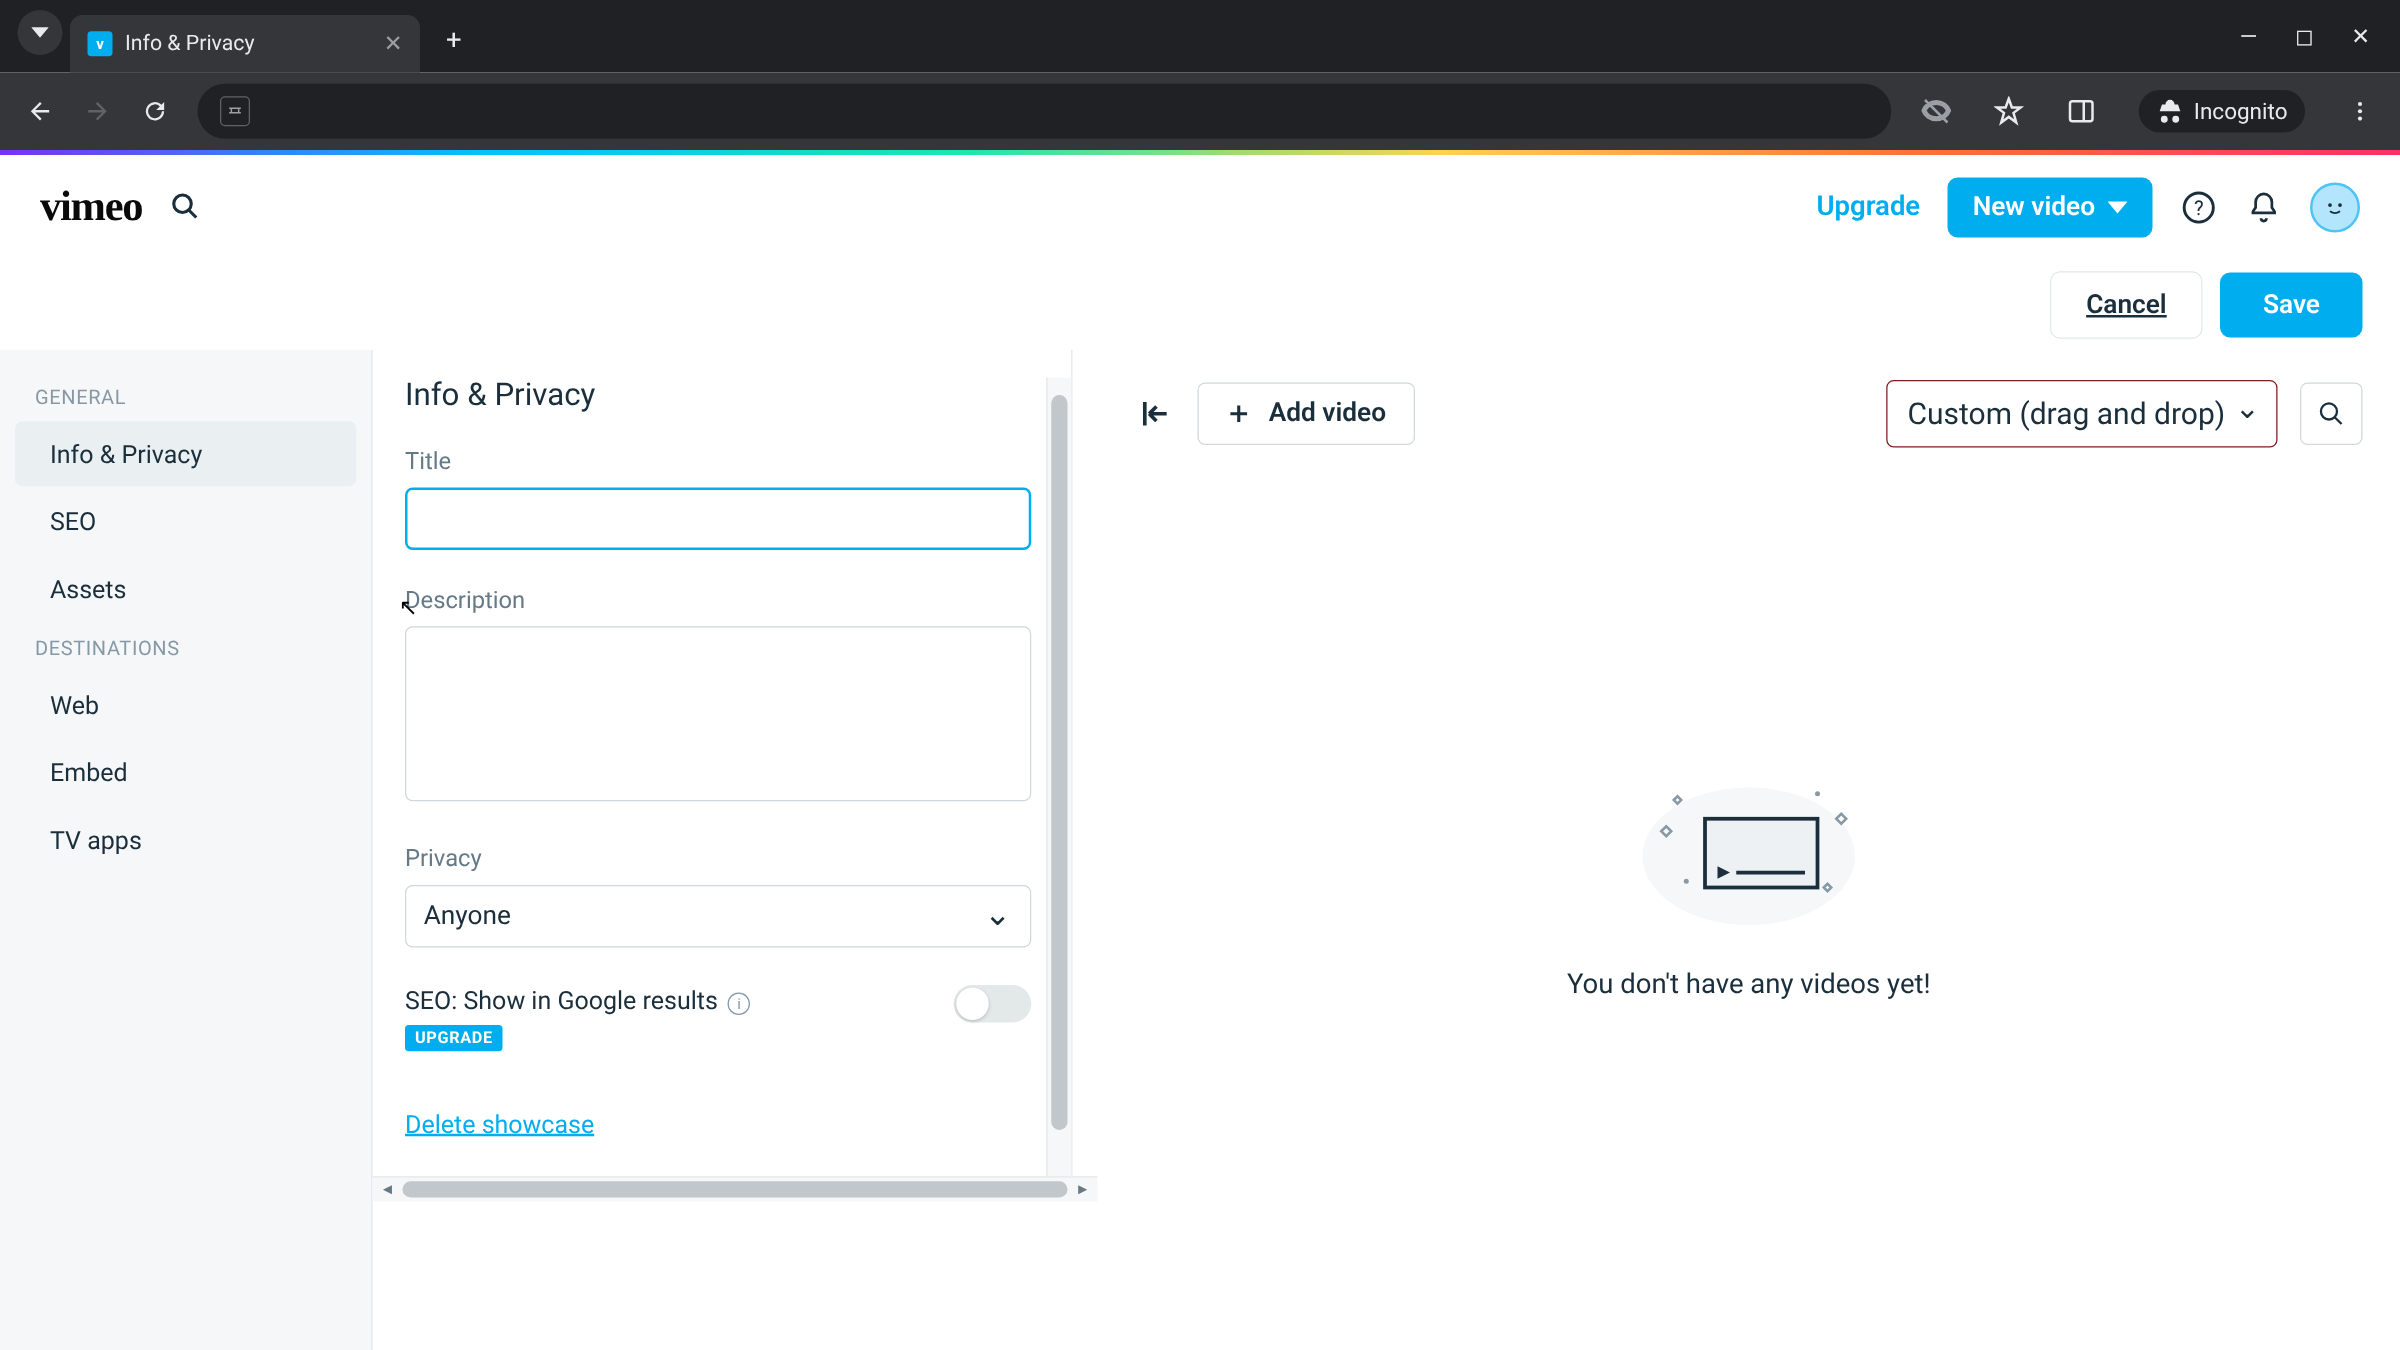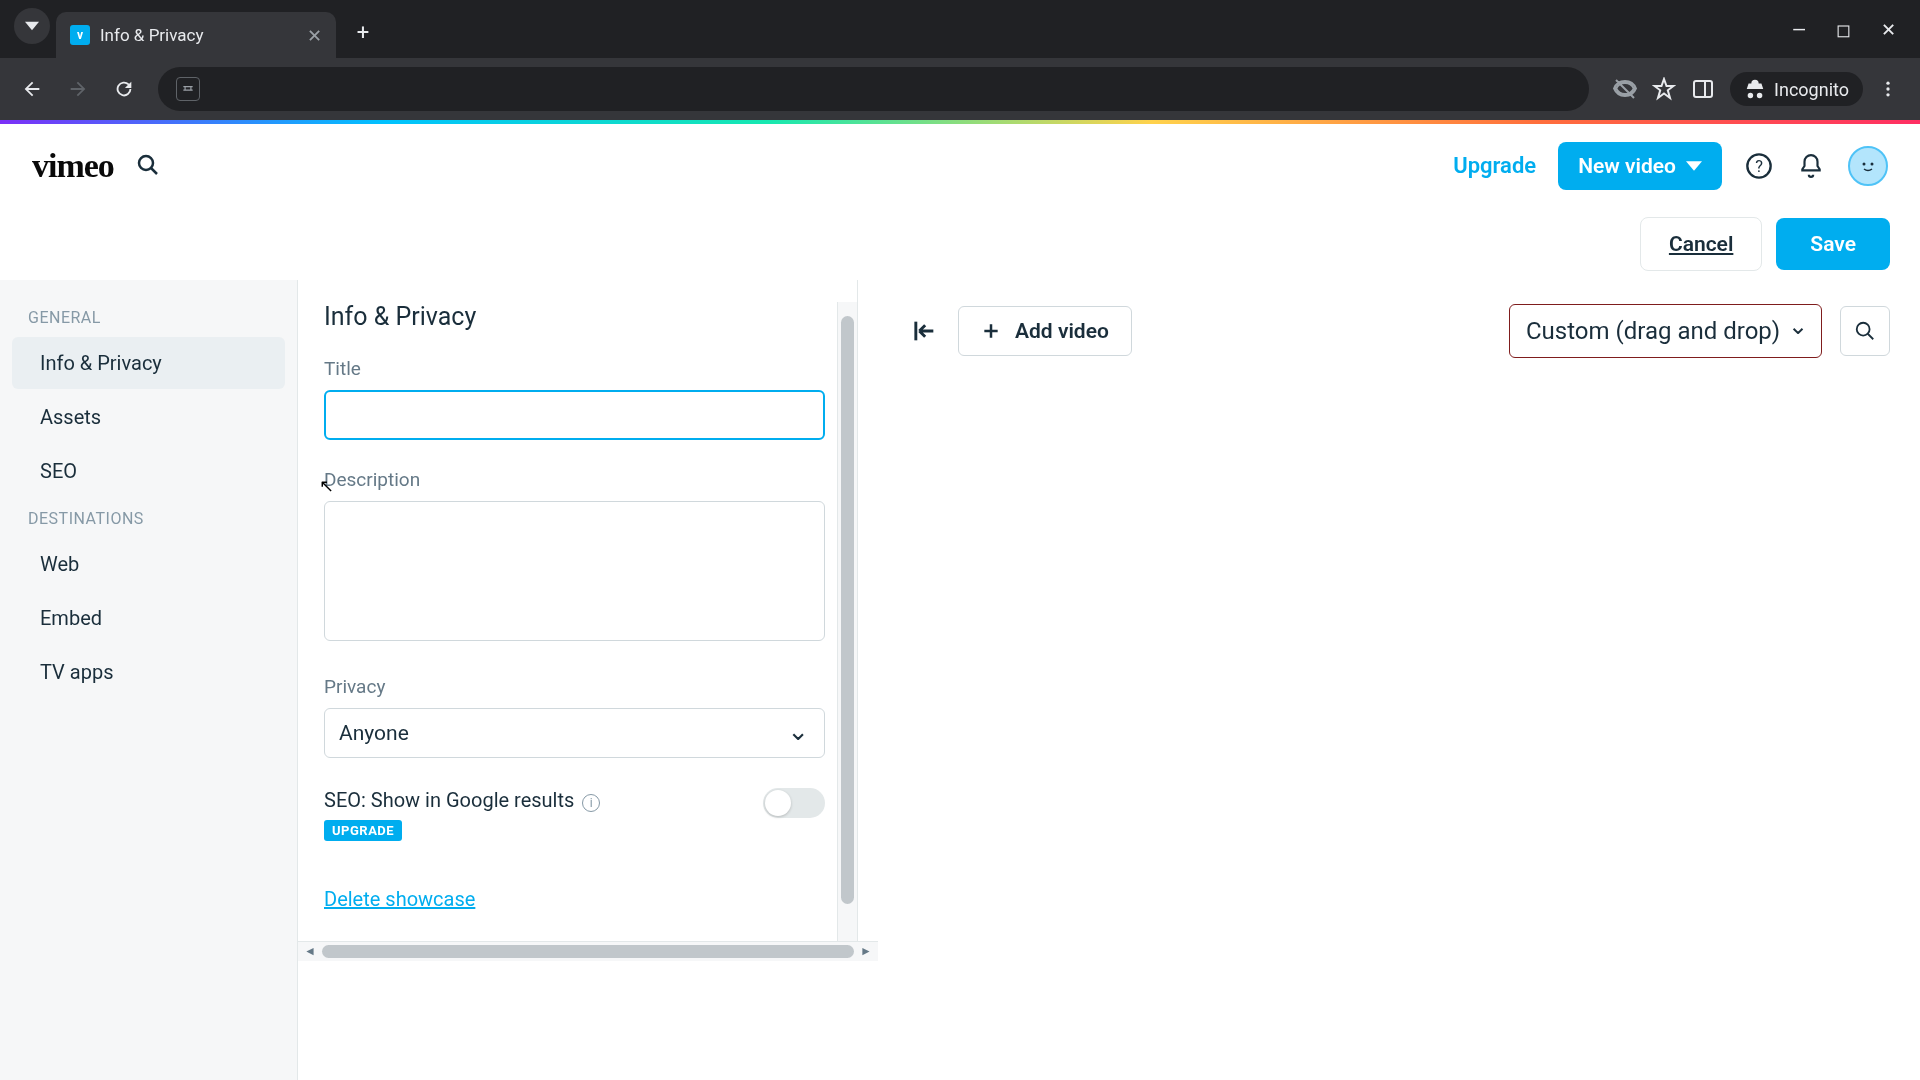--- a/index.html
+++ b/index.html
@@ -14,21 +14,21 @@
   .browser-tab .close { margin-left:auto; color:#9aa0a6; font-size:18px; cursor:pointer; }
   .new-tab { width:34px; height:34px; display:flex; align-items:center; justify-content:center; color:#e8eaed; font-size:22px; margin-left:10px; margin-top:6px; cursor:pointer; border-radius:50%; }
   .win-controls { margin-left:auto; display:flex; gap:30px; padding-right:24px; color:#e8eaed; align-items:center; height:58px; }
   .win-controls span { font-size:18px; cursor:pointer; }
 
   .addr-bar { background:#35363a; height:62px; display:flex; align-items:center; padding:0 12px; gap:6px; }
   .nav-btn { width:40px; height:40px; display:flex; align-items:center; justify-content:center; color:#9aa0a6; border-radius:50%; cursor:pointer; }
   .nav-btn.enabled { color:#e8eaed; }
   .url-box { flex:1; background:#202124; border-radius:24px; height:44px; display:flex; align-items:center; padding:0 18px; gap:14px; color:#e8eaed; font-size:20px; margin:0 8px; }
   .url-box .site-info { width:24px; height:24px; display:flex; align-items:center; justify-content:center; color:#9aa0a6; border:1px solid #5f6368; border-radius:4px; font-size:12px; }
-  .right-icons { display:flex; align-items:center; gap:15px; color:#e8eaed; padding:0 10px; }
+  .right-icons { display:flex; align-items:center; gap:34px; color:#e8eaed; padding:0 10px; }
   .incognito-chip { display:flex; align-items:center; gap:8px; background:#202124; padding:6px 14px; border-radius:20px; color:#e8eaed; font-size:18px; }
   .gradient-bar { height:4px; background: linear-gradient(90deg,#7b2ff7,#00c2ff,#17e8b0,#ffd24c,#ff6f3c,#ff2e63); }
 
   
   .app-header { height:84px; display:flex; align-items:center; padding:0 32px; gap:22px; border-bottom:1px solid transparent; }
   .logo { font-family: Georgia, serif; font-weight:900; font-size:34px; color:#0a0a0a; letter-spacing:-1px; }
   .search-icon { width:26px; height:26px; color:#1a2e3b; cursor:pointer; }
   .app-header .spacer { flex:1; }
   .upgrade-link { color:#00adef; font-size:22px; font-weight:600; cursor:pointer; }
   .new-video-btn { background:#00adef; color:#fff; font-size:21px; font-weight:600; padding:12px 20px; border-radius:8px; display:flex; align-items:center; gap:10px; cursor:pointer; }
@@ -206,22 +206,22 @@
 <div class="action-bar">
   <button class="btn-cancel">Cancel</button>
   <button class="btn-save">Save</button>
 </div>
 
 <div class="main">
 
   <div class="sidebar">
     <div class="group-label">GENERAL</div>
     <div class="sidebar-item active">Info &amp; Privacy</div>
+    <div class="sidebar-item">SEO</div>
     <div class="sidebar-item">Assets</div>
-    <div class="sidebar-item">SEO</div>
     <div class="group-label">DESTINATIONS</div>
     <div class="sidebar-item">Web</div>
     <div class="sidebar-item">Embed</div>
     <div class="sidebar-item">TV apps</div>
   </div>
 
   <div style="display:flex; flex-direction:column; width:580px;">
     <div class="form-panel">
       <div class="form-scroll">
         <h2>Info &amp; Privacy</h2>
@@ -282,17 +282,31 @@
         </select>
       </div>
       <div class="search-btn-sq">
         <svg width="22" height="22" viewBox="0 0 24 24">
             <circle cx="10" cy="10" r="7" fill="none" stroke="#1a2e3b" stroke-width="2"></circle>
             <line x1="15" y1="15" x2="21" y2="21" stroke="#1a2e3b" stroke-width="2"></line>
           </svg>
       </div>
     </div>
 
+    <div class="empty-state">
+      <div class="empty-illustration">
+        <svg width="200" height="130" viewBox="0 0 200 130">
+          <ellipse cx="100" cy="70" rx="85" ry="55" fill="#f6f7f8"></ellipse>
+          <rect x="65" y="40" width="90" height="55" fill="#eef1f3" stroke="#1a2e3b" stroke-width="3"></rect>
+          <polygon points="75,78 75,88 85,83" fill="#1a2e3b"></polygon>
+          <line x1="90" y1="83" x2="145" y2="83" stroke="#1a2e3b" stroke-width="3"></line>
+          <path d="M30 50l4-4 4 4-4 4zM170 40l4-4 4 4-4 4zM40 25l3-3 3 3-3 3zM160 95l3-3 3 3-3 3z" fill="none" stroke="#8699a6" stroke-width="2"></path>
+          <circle cx="50" cy="90" r="2" fill="#8699a6"></circle>
+          <circle cx="155" cy="20" r="2" fill="#8699a6"></circle>
+        </svg>
+      </div>
+      <div class="empty-text">You don't have any videos yet!</div>
+    </div>
   </div>
 
 </div>
 
 <div class="cursor">↖</div>
 
 </body></html>

